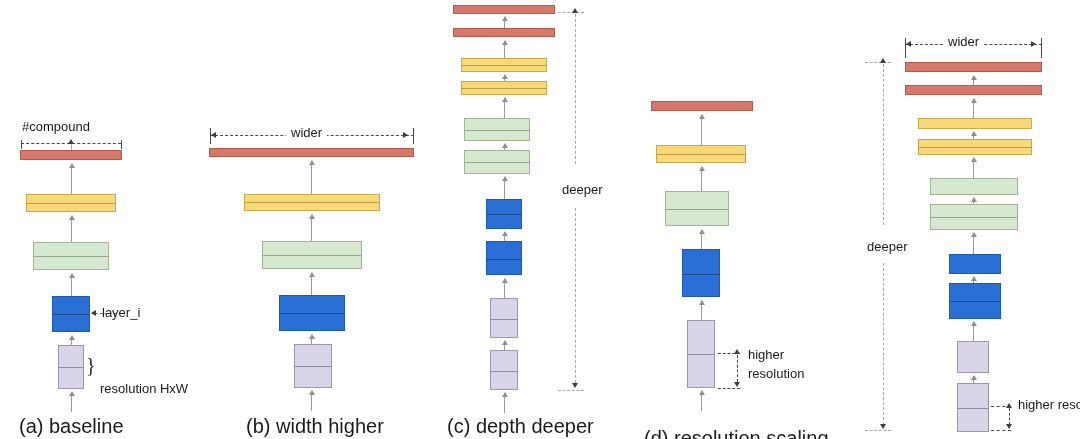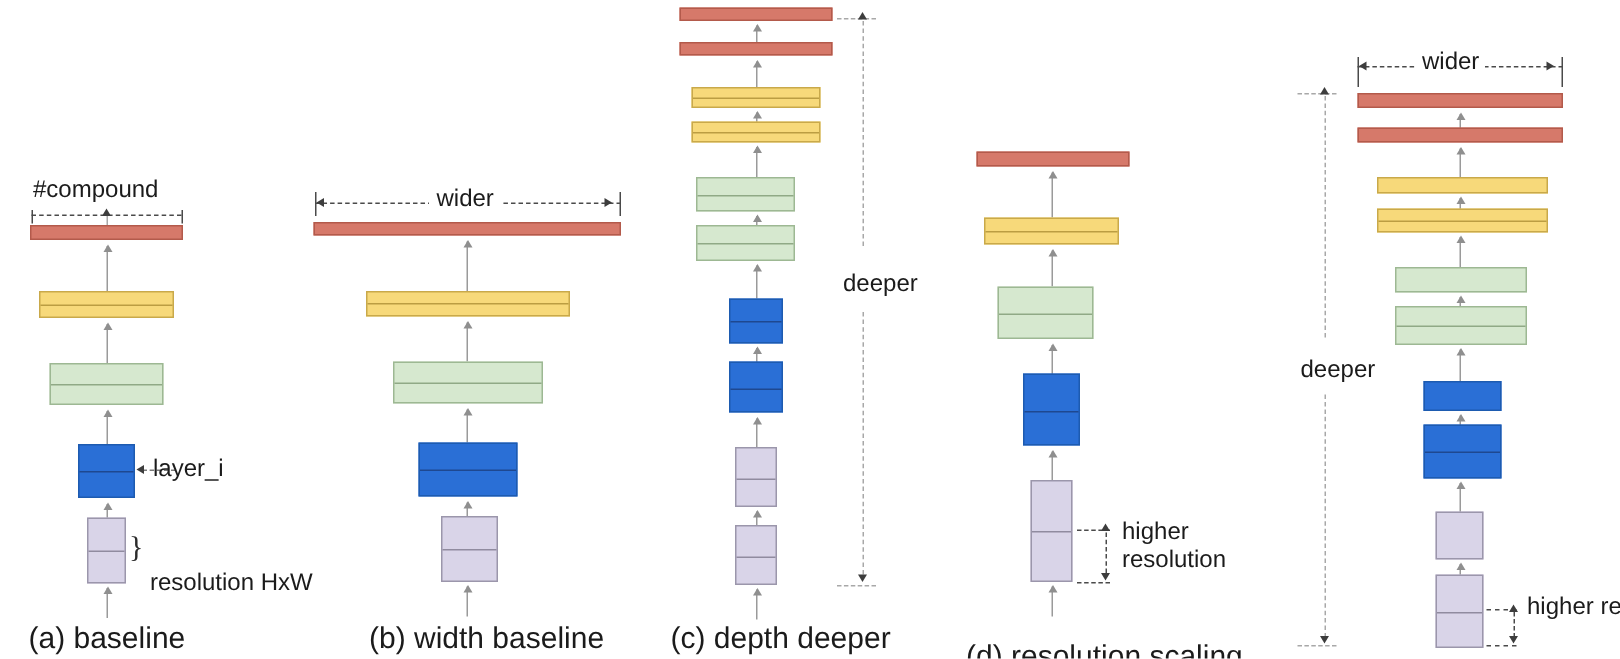--- a/index.html
+++ b/index.html
@@ -110,21 +110,21 @@
   }
   .ah.right {
     border-top: 3px solid transparent;
     border-bottom: 3px solid transparent;
     border-left: 5px solid #3d3d3d;
   }
 
   
   .lab {
     position: absolute;
-    font-size: 16px;
+    font-size: 13px;
     line-height: 17px;
     white-space: nowrap;
     color: #1b1b1b;
   }
   .lab.caption { font-size: 20px; }
   .lab.two-line { white-space: normal; width: 92px; line-height: 19px; }
 
   .brace {
     position: absolute;
     font-size: 20px;
@@ -208,21 +208,21 @@
     <div class="blk blue" style="left:79px; top:295px; width:66px; height:36px;">
       <div class="mid" style="top:17px;"></div>
     </div>
     <div class="conn" style="left:111px; top:335px; height:20px;"></div>
 
     <div class="blk lav" style="left:94px; top:344px; width:38px; height:44px;">
       <div class="mid" style="top:21px;"></div>
     </div>
     <div class="conn" style="left:111px; top:391px; height:20px;"></div>
 
-    <div class="lab caption" style="left:46px; top:418px;">(b) width baseline</div>
+    <div class="lab caption" style="left:46px; top:418px;">(b) width higher</div>
   </div>
 
   <div class="panel" style="left:430px; width:210px;">
 
     <div class="blk red" style="left:23px; top:5px; width:102px; height:9px;"></div>
     <div class="conn" style="left:74px; top:17px; height:13px;"></div>
     <div class="blk red" style="left:23px; top:28px; width:102px; height:9px;"></div>
     <div class="conn" style="left:74px; top:41px; height:17px;"></div>
 
     <div class="blk yellow" style="left:31px; top:58px; width:86px; height:14px;">

